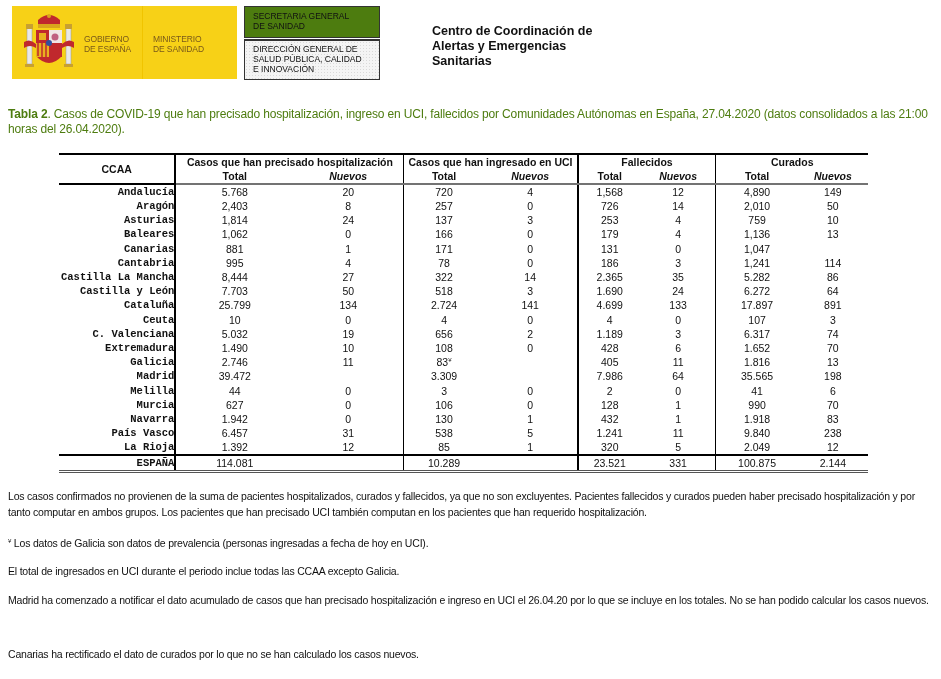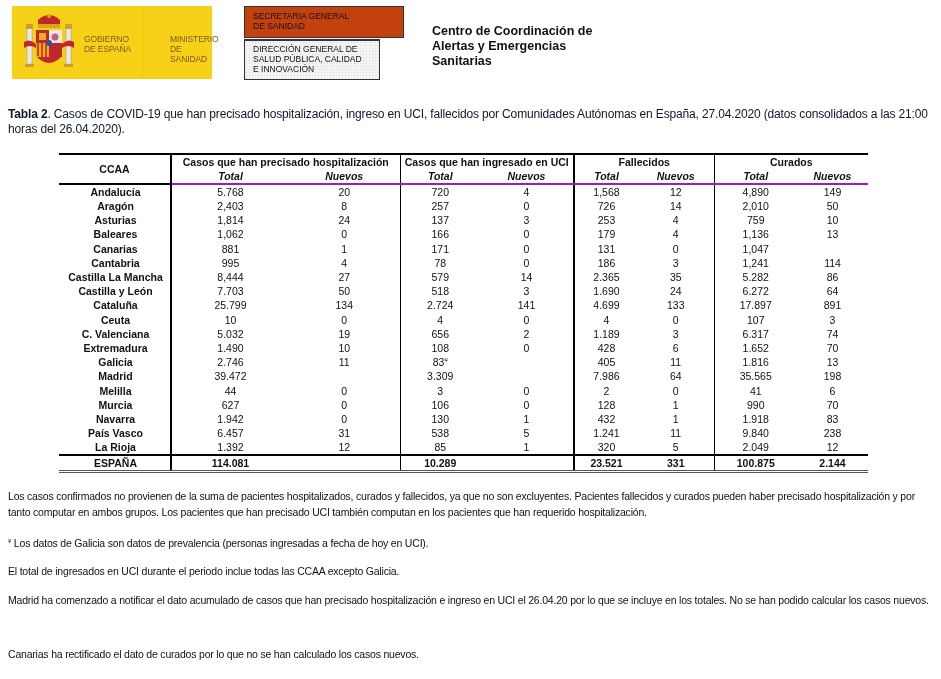--- a/index.html
+++ b/index.html
@@ -1,73 +1,73 @@
 <!DOCTYPE html>
 <html><head>
 <meta charset="utf-8">
 <style>
   * { box-sizing: border-box; margin: 0; padding: 0; }
   html, body { width: 941px; height: 679px; background: #ffffff; overflow: hidden; }
   body { position: relative; font-family: "Liberation Sans", sans-serif; color: #000; }
 
   
   .gov-logo {
-    position: absolute; left: 12px; top: 6px; width: 200px; height: 73px;
+    position: absolute; left: 12px; top: 6px; width: 225px; height: 73px;
     background: #f7d117; display: flex; align-items: center;
   }
   .shield { position: absolute; left: 12px; top: 6px; width: 50px; height: 62px; }
   .gov-text {
     position: absolute; left: 72px; top: 28px; font-size: 8.5px; line-height: 10px;
     color: #7a5a1a; letter-spacing: -0.1px;
   }
   .gov-divider { position: absolute; left: 130px; top: 0; width: 1px; height: 73px; background: #f0c400; }
   .min-text {
-    position: absolute; left: 158px; top: 28px; font-size: 8.5px; line-height: 10px;
+    position: absolute; left: 141px; top: 28px; font-size: 8.5px; line-height: 10px;
     color: #7a5a1a; letter-spacing: -0.1px;
   }
   .sec-box {
-    position: absolute; left: 244px; top: 6px; width: 160px; height: 32px;
-    border: 1px solid #333; background: #c2410c;
+    position: absolute; left: 244px; top: 6px; width: 136px; height: 32px;
+    border: 1px solid #333; background: #4d7c0f;
     font-size: 8.5px; line-height: 10px; padding: 4px 0 0 8px; color: #111;
   }
   .dir-box {
     position: absolute; left: 244px; top: 39px; width: 136px; height: 41px;
     border: 1px solid #333; border-top: 2px solid #333;
     background-color: #f4f4f4;
     background-image: radial-gradient(#d9d9d9 0.6px, transparent 0.7px);
     background-size: 3px 3px;
     font-size: 8.5px; line-height: 10px; padding: 3px 0 0 8px; color: #111;
   }
   .centro {
     position: absolute; left: 432px; top: 24px; font-size: 12.5px; line-height: 15px;
     font-weight: bold; color: #111;
   }
 
   
   .caption {
     position: absolute; left: 8px; top: 107px; width: 925px;
-    font-size: 12px; line-height: 15px; color: #0f172a; letter-spacing: -0.15px;
+    font-size: 12px; line-height: 15px; color: #4d7c0f; letter-spacing: -0.15px;
   }
   .caption b { font-weight: bold; }
 
   
   table.data {
     position: absolute; left: 59px; top: 153px; width: 809px;
     border-collapse: collapse; font-size: 10.5px; color: #111;
   }
   table.data td, table.data th { padding: 0; height: 14.2px; line-height: 14px; text-align: center; white-space: nowrap; }
   table.data thead tr.top th { border-top: 2px solid #000; }
   table.data th { font-weight: bold; }
   table.data th.ccaa-h { border-bottom: 2px solid #000; }
-  table.data thead tr.sub th { border-bottom: 2px solid #a21caf; font-style: italic; }
+  table.data thead tr.sub th { border-bottom: 2px solid #737373; }
   table.data th.nuevo { font-style: italic; }
-  table.data td.region { text-align: center; font-weight: bold; padding-left: 2px; }
+  table.data td.region { text-align: right; font-weight: bold; padding-left: 2px; font-family: Liberation Mono, monospace; }
   .bR { border-right: 2px solid #000; }
   .bRthin { border-right: 1px solid #000; }
-  tr.total td { border-top: 2px solid #000; border-bottom: 3px double #555; font-weight: bold; }
+  tr.total td { border-top: 2px solid #000; border-bottom: 3px double #555; font-weight: normal; }
   tr.total td.region { font-weight: bold; }
   sup { font-size: 6px; vertical-align: super; line-height: 0; }
 
   
   .note {
     position: absolute; left: 8px; width: 925px; font-size: 10.5px; line-height: 15.5px;
     color: #111; letter-spacing: -0.2px;
   }
 </style>
 </head>
@@ -222,21 +222,21 @@
         <td class="bR"><span>0</span></td>
         <td><span>186</span></td>
         <td class="bRthin"><span>3</span></td>
         <td><span>1,241</span></td>
         <td><span>114</span></td>
       </tr>
       <tr>
         <td class="region bR">Castilla La Mancha</td>
         <td><span>8,444</span></td>
         <td class="bRthin"><span>27</span></td>
-        <td><span>579</span><sup></sup></td>
+        <td><span>322</span><sup></sup></td>
         <td class="bR"><span>14</span></td>
         <td><span>2.365</span></td>
         <td class="bRthin"><span>35</span></td>
         <td><span>5.282</span></td>
         <td><span>86</span></td>
       </tr>
       <tr>
         <td class="region bR">Castilla y León</td>
         <td><span>7.703</span></td>
         <td class="bRthin"><span>50</span></td>

